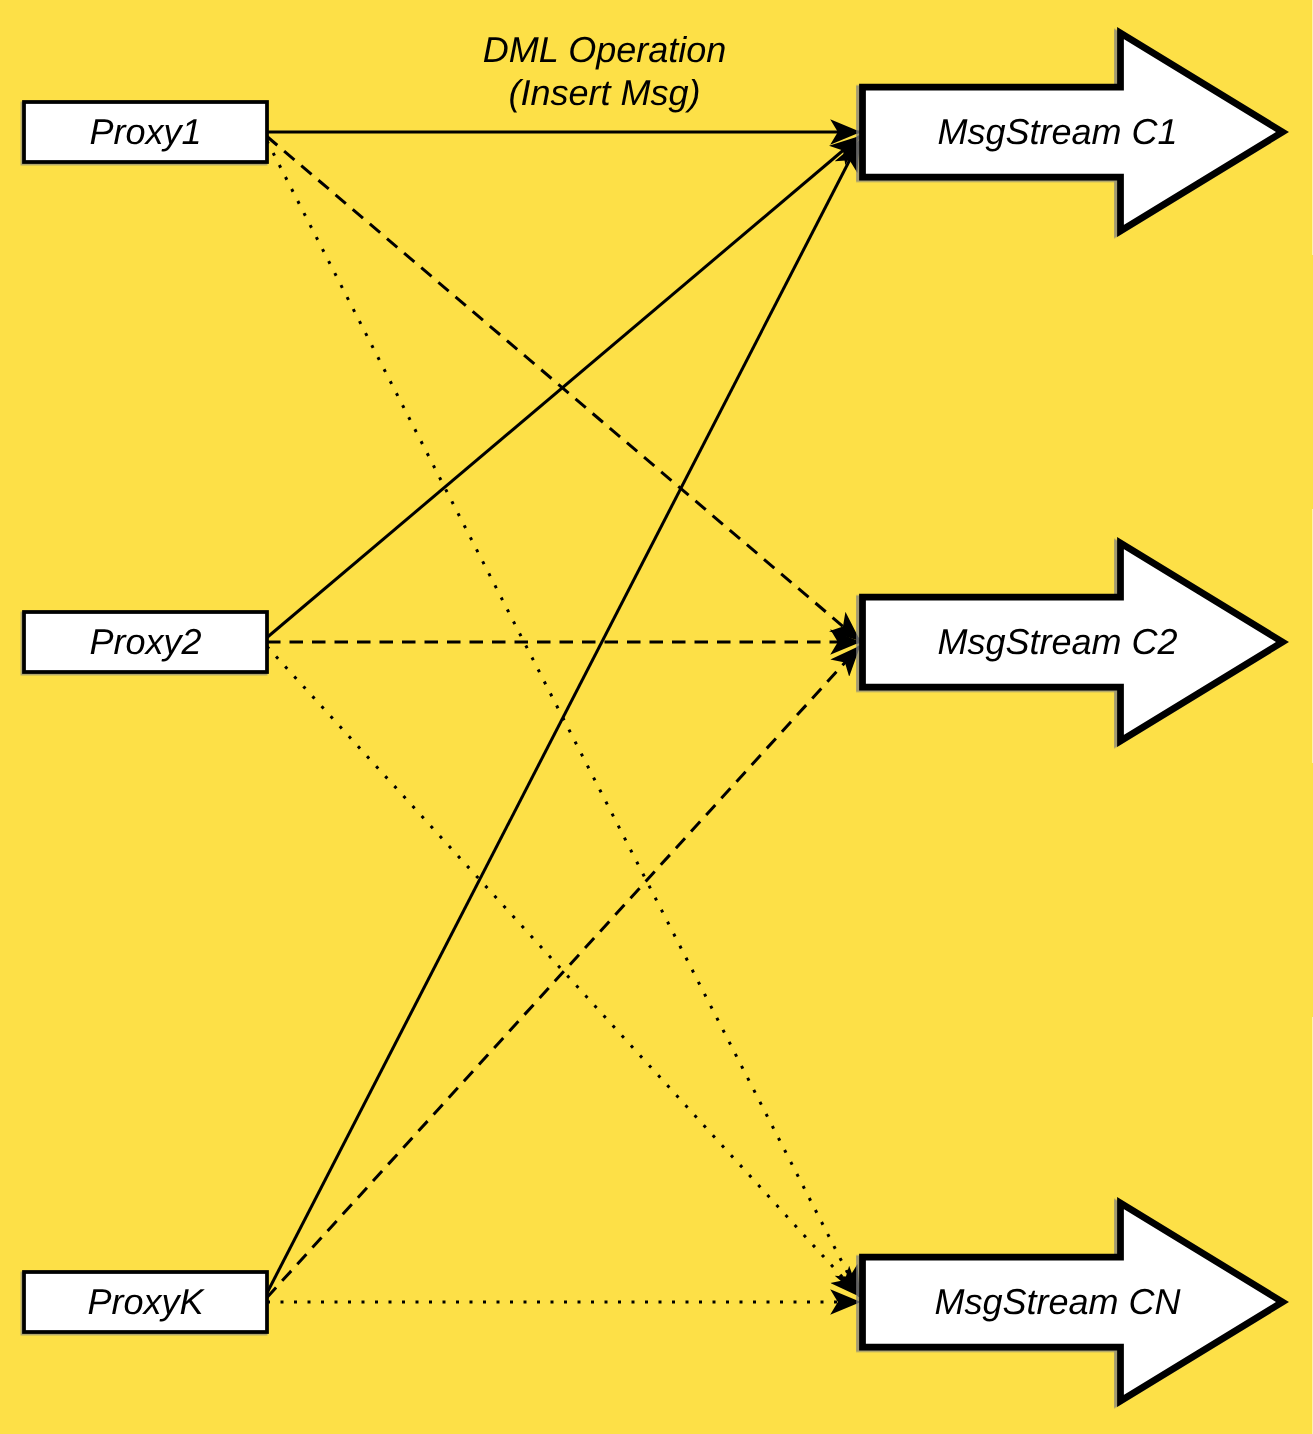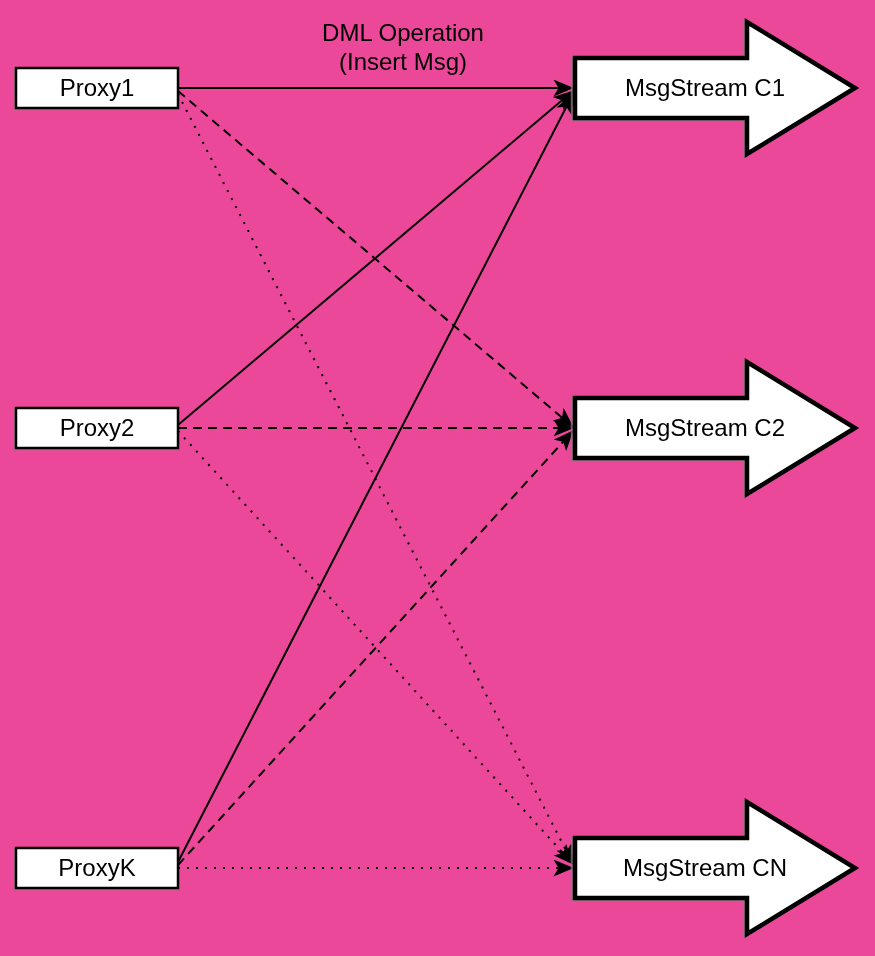--- a/index.html
+++ b/index.html
@@ -4,22 +4,23 @@
 <style>
   html, body {
     margin: 0;
     padding: 0;
     background: #ffffff;
   }
   .canvas-wrap {
     position: relative;
     width: 875px;
     height: 956px;
-    background: #ec4899;
+    background: #fde047;
     overflow: hidden;
+    font-style: italic;
   }
   svg {
     display: block;
   }
   text {
     font-family: "Liberation Sans", "DejaVu Sans", sans-serif;
     font-size: 24px;
     fill: #000000;
   }
   .edge {

